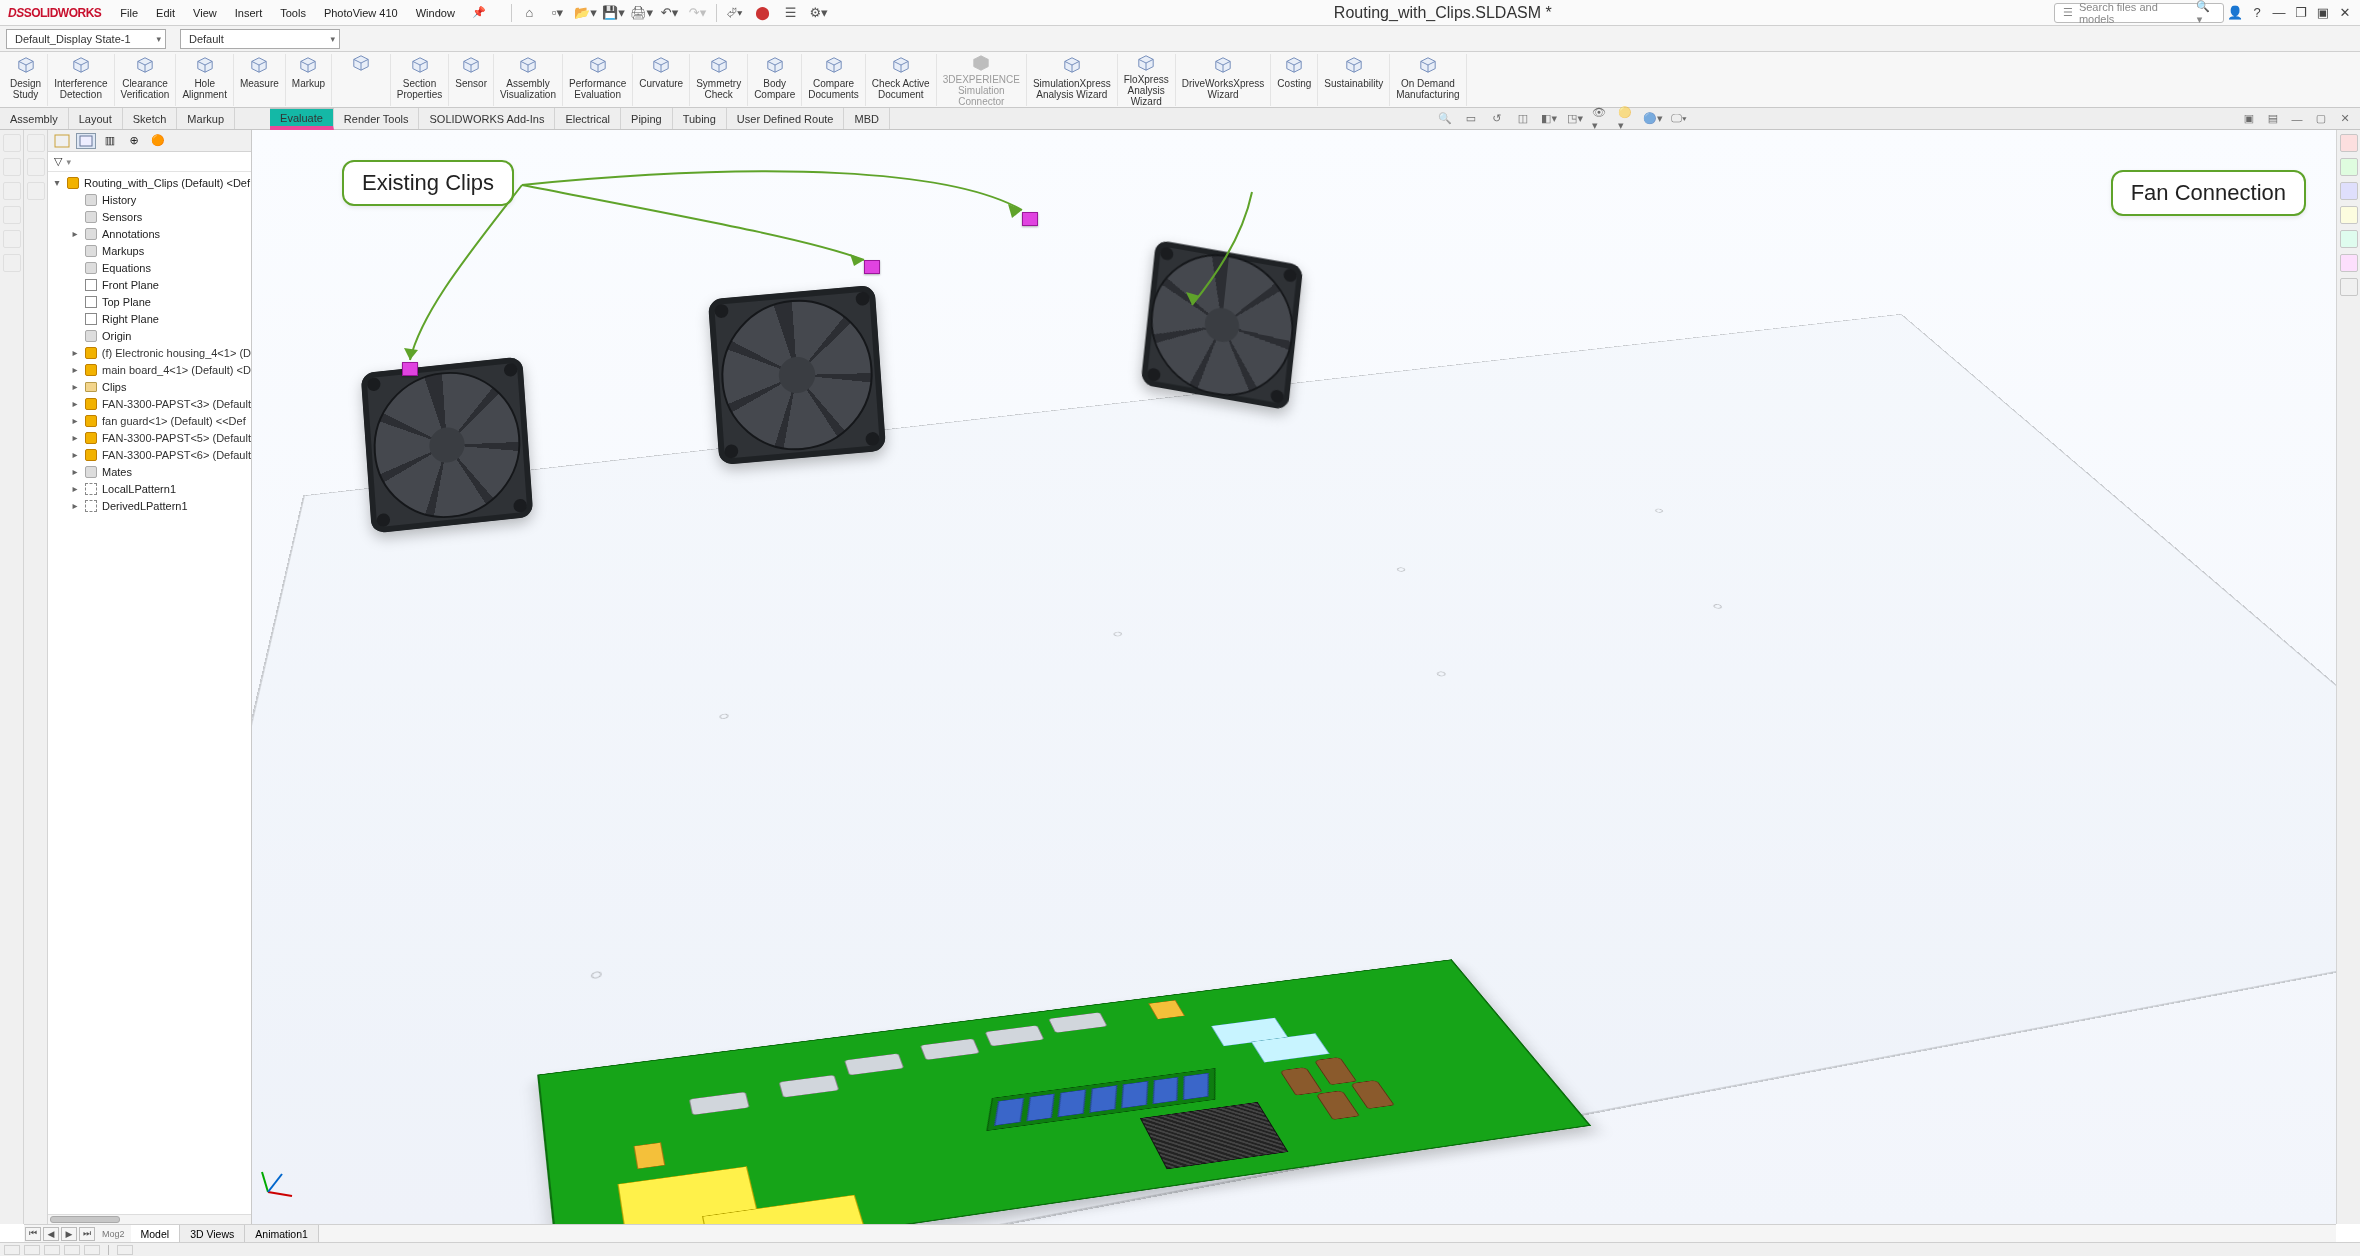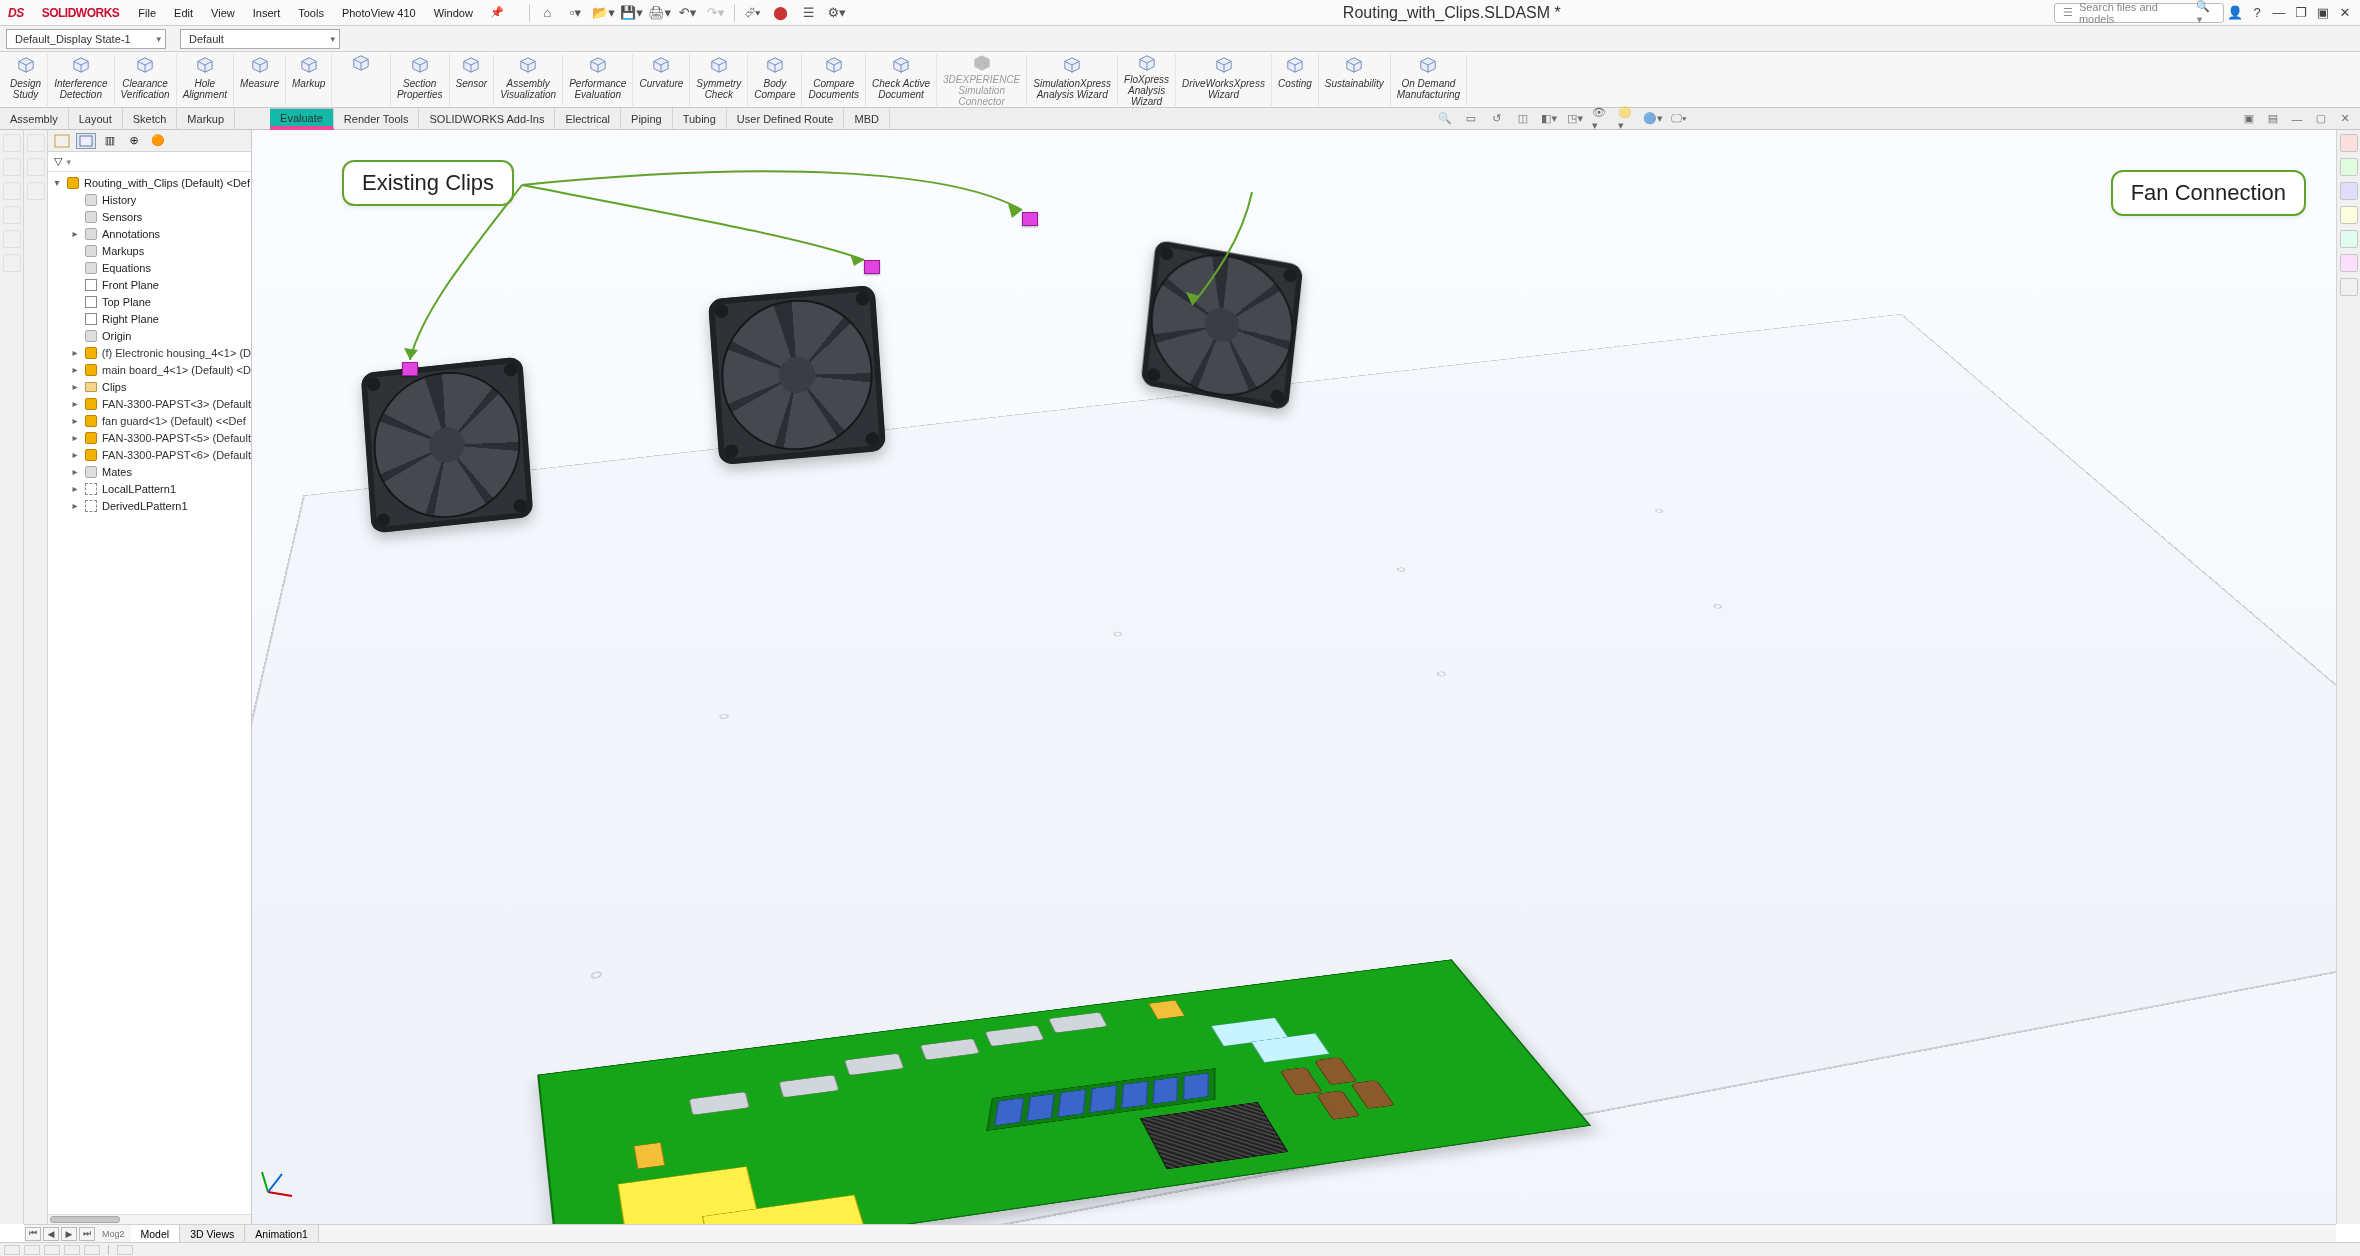--- a/index.html
+++ b/index.html
@@ -7,21 +7,21 @@
 
 
 .menubar {
   height: 26px;
   background: #fafafa;
   border-bottom: 1px solid #d0d0d0;
   display: flex; align-items: center;
   padding: 0 4px;
   font-size: 11px;
 }
-.app-logo { color: #c8102e; font-weight: bold; font-size: 12px; letter-spacing: -.5px; padding: 0 10px 0 4px; display:flex; align-items:center; gap:18px;}
+.app-logo { color: #c8102e; font-weight: bold; font-size: 12px; letter-spacing: -.5px; padding: 0 10px 0 4px; display:flex; align-items:center; gap:0;}
 .app-logo .ds { font-style: italic; font-weight: bold; }
 .menubar .menu-item { padding: 0 9px; color: #222; cursor: default; }
 .menubar .spacer { flex: 1; }
 .menubar .qat { display: flex; align-items: center; gap: 2px; margin-left: 12px; }
 .menubar .qat .qbtn { width: 26px; height: 20px; display:flex; align-items:center; justify-content:center; border-radius:3px; }
 .menubar .qat .sep { width:1px; height:18px; background:#ccc; margin:0 3px;}
 .menubar .doc-title { font-size: 16px; color: #333; }
 .menubar .search {
   display:flex; align-items:center; gap:6px;
   background:#fff; border:1px solid #bbb; border-radius:3px;
@@ -45,21 +45,20 @@
 
 .ribbon {
   height: 56px; background:#f7f7f7; border-bottom:1px solid #c9c9c9;
   display:flex; align-items:flex-start; padding: 2px 4px 0 4px; gap:0; overflow:hidden;
 }
 .ribbon .rbtn {
   display:flex; flex-direction:column; align-items:center; justify-content:flex-start;
   padding: 0 6px; min-width:44px; height:52px;
   font-size:10px; color:#333; text-align:center; line-height:1.12;
   border-right:1px solid #e4e4e4;
-  font-style:italic;
 }
 .ribbon .rbtn .ico { width:22px; height:22px; margin-bottom:2px; display:flex; align-items:center; justify-content:center; }
 .ribbon .rbtn.dim { color:#9b9b9b; }
 .ribbon .rbtn.dim .ico svg * { stroke:#bdbdbd !important; fill:#bdbdbd !important; }
 
 
 .ic-cube { width:18px; height:18px; }
 
 
 .cmtabs {

